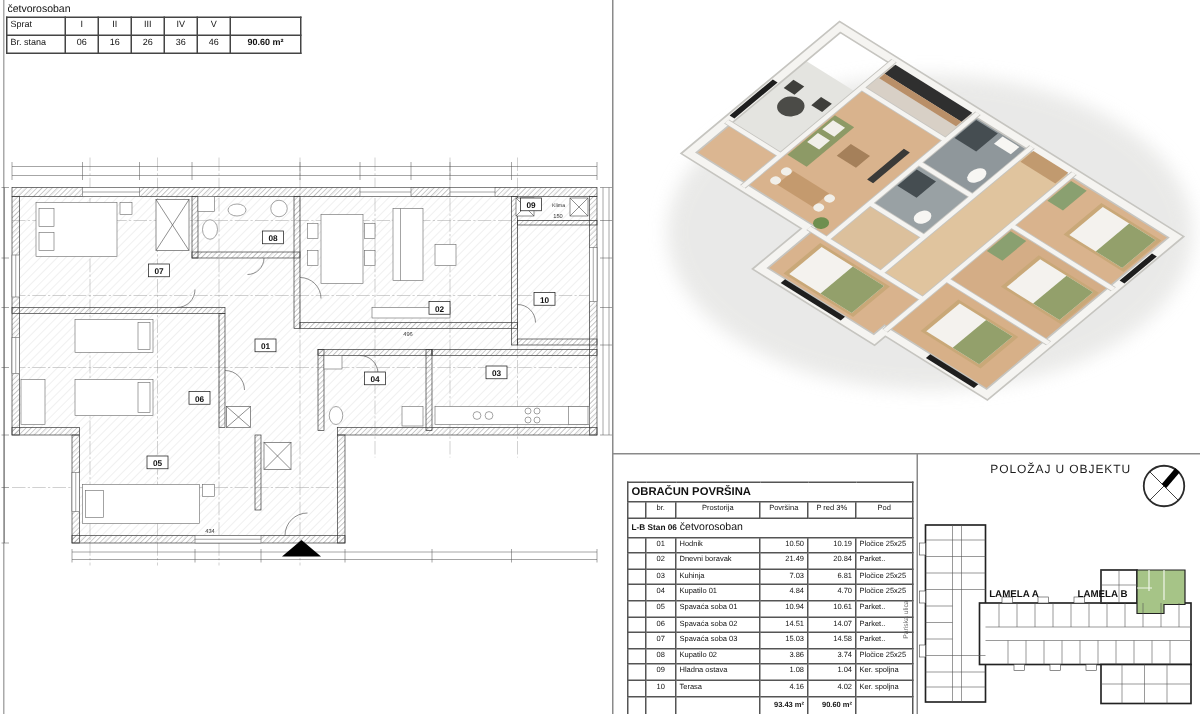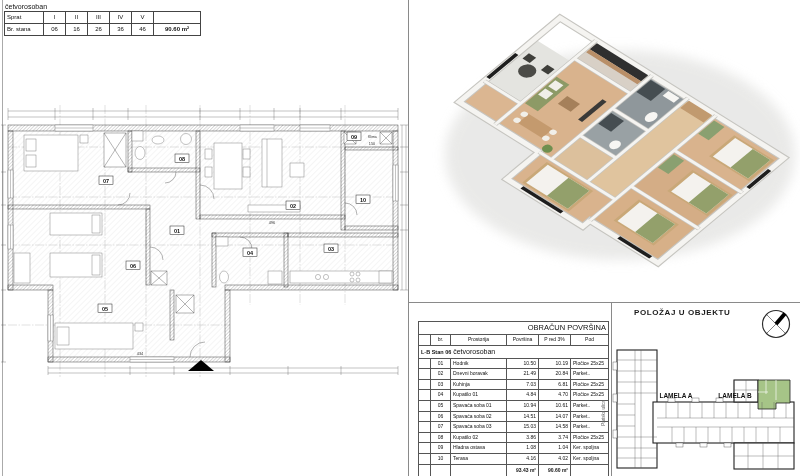--- a/index.html
+++ b/index.html
@@ -13,30 +13,30 @@
   .unit-title{font-size:7px;margin:0 0 1px 1px;color:#111}
   .unit-table{border-collapse:collapse;font-size:6px;color:#111}
   .unit-table td{border:1px solid #444;height:11px;padding:0 2px;text-align:center;min-width:17px;line-height:11px}
   .unit-table td.lbl{text-align:left;min-width:34px}
   .unit-table td.area-cell{min-width:42px;border:1px solid #444}
   .b{font-weight:bold}
   
   .area-panel{position:absolute;left:418px;top:321px}
   .area-table{border-collapse:collapse;table-layout:fixed;width:190px;font-size:5px;color:#111}
   .area-table td{border:0.5px solid #555;height:9.6px;padding:0 2px;overflow:hidden;white-space:nowrap;line-height:9.6px}
-  .area-table tr.t-title td{font-size:7.5px;font-weight:normal;text-align:right;height:12px;line-height:12px}
+  .area-table tr.t-title td{font-size:7.5px;font-weight:bold;text-align:left;height:12px;line-height:12px}
   .area-table tr.t-head td{text-align:center}
   .area-table tr.t-group td{font-size:7px;height:11px;line-height:11px}
   .area-table tr.t-group b{font-size:5.5px;font-weight:bold}
   .ar{text-align:right}.ac{text-align:center}.al{text-align:left}
   .area-table tr.t-total td{height:11px;line-height:11px}
   
   .pos-panel{position:absolute;left:598px;top:302px;width:202px;height:174px}
-  .pos-title{position:absolute;left:36px;top:6px;width:120px;text-align:left;
-             font-size:8px;font-weight:bold;letter-spacing:.6px;color:#1c1c1c}
+  .pos-title{position:absolute;left:36px;top:6px;width:120px;text-align:right;
+             font-size:8px;font-weight:normal;letter-spacing:.6px;color:#1c1c1c}
   .street{position:absolute;left:601px;top:449px;width:72px;transform:rotate(-90deg);
           transform-origin:0 0;font-size:4.5px;color:#666;text-align:center}
   svg text{font-family:"Liberation Sans",sans-serif}
 </style>
 </head>
 <body>
 
 <div class="vline" style="left:2px;top:0;height:476px;background:#aaa"></div>
 <div class="vline" style="left:408px;top:0;height:476px"></div>
 <div class="hline" style="left:408px;top:302px;width:392px"></div>

